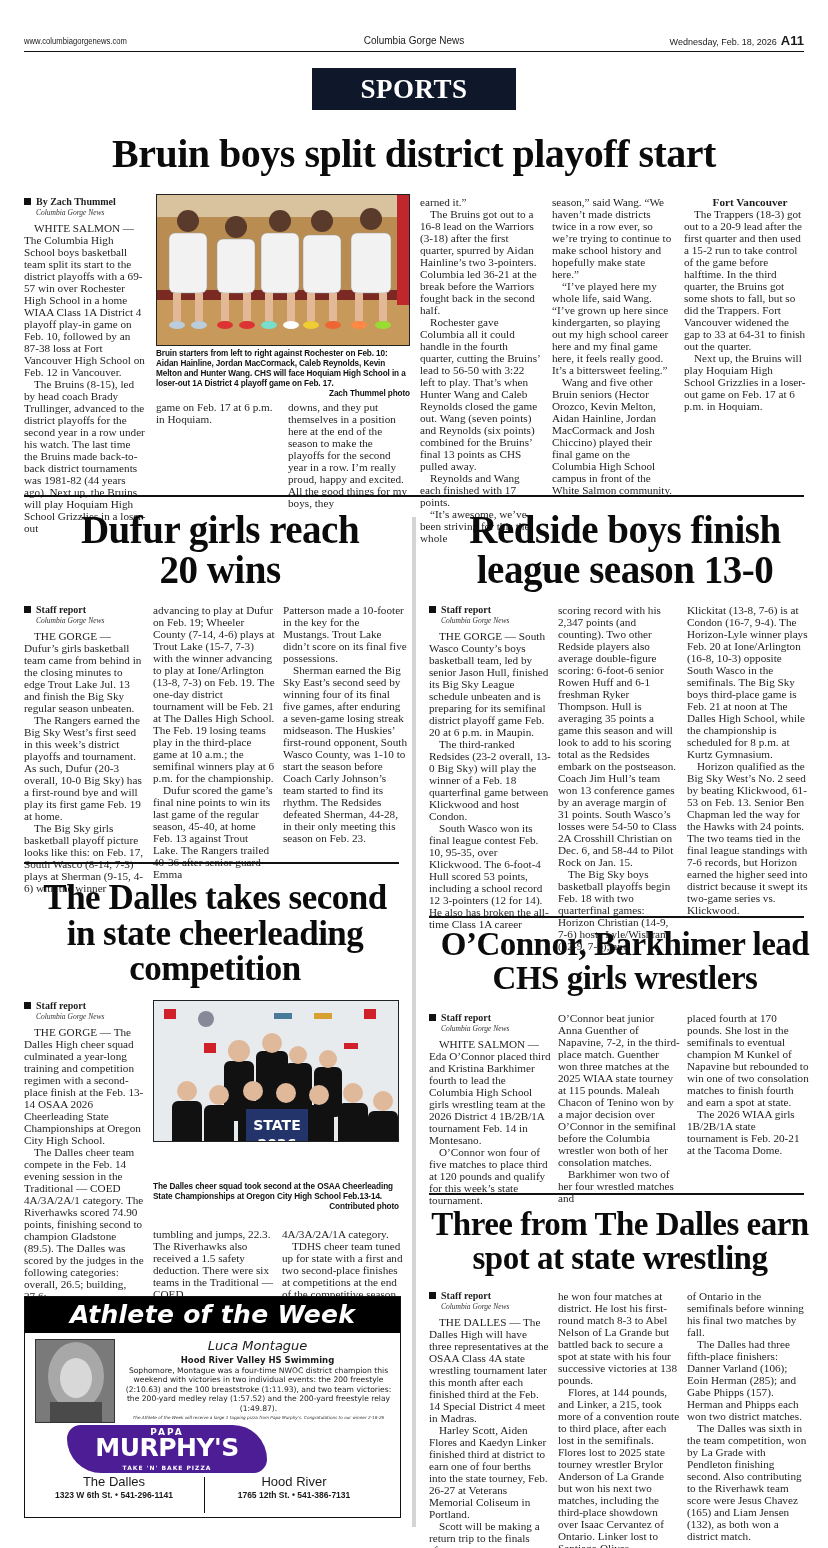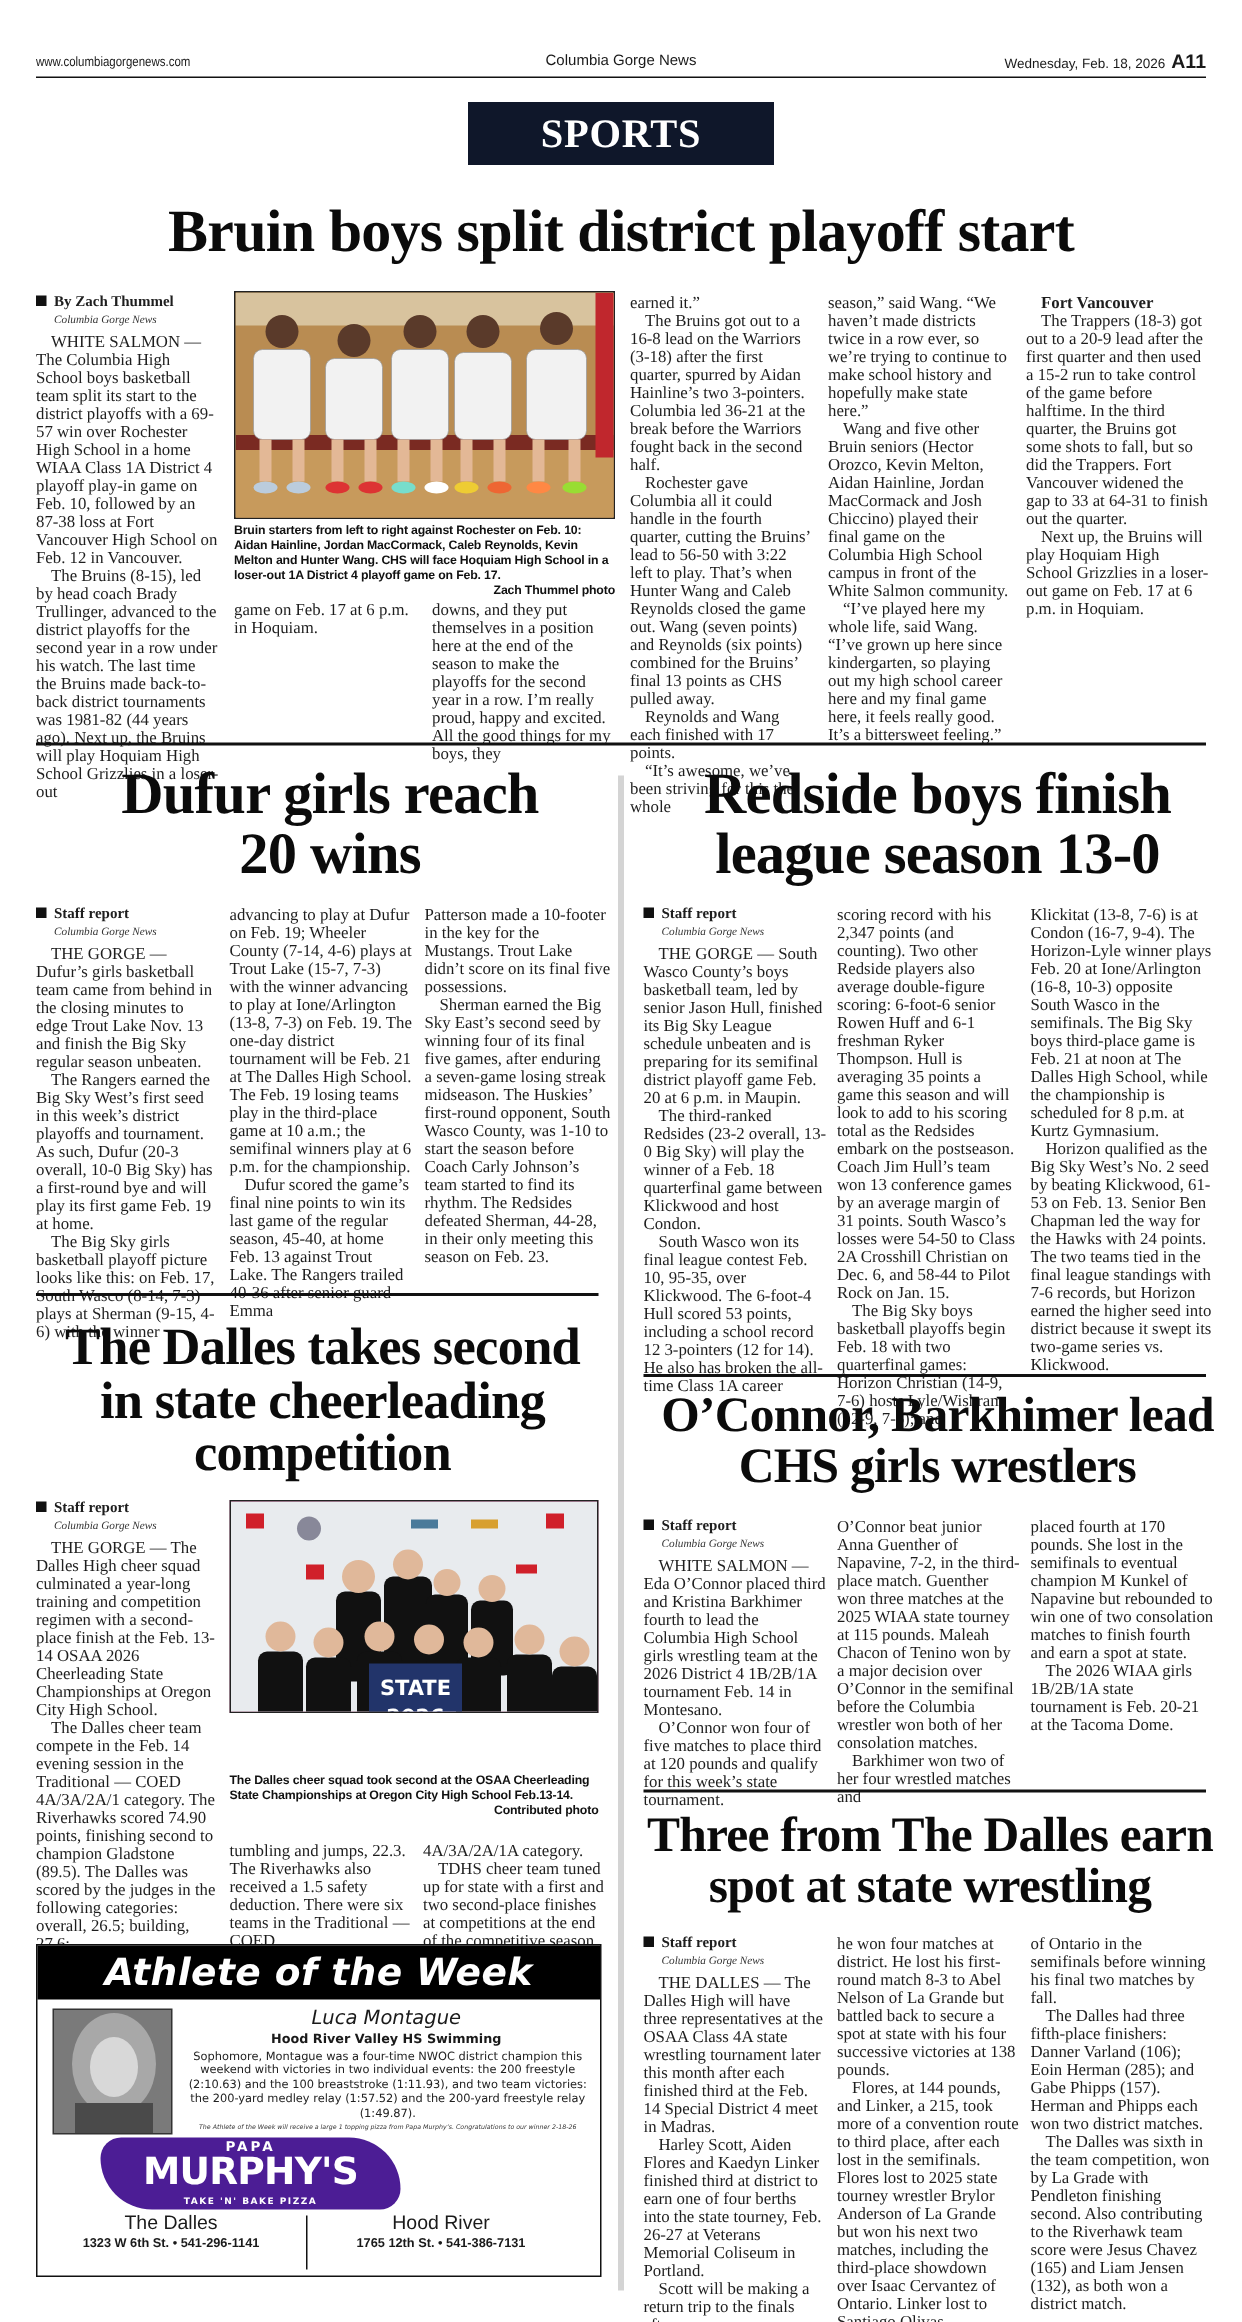--- a/index.html
+++ b/index.html
@@ -13,21 +13,21 @@
   .folio .r { position: absolute; right: 0; top: 33px; font-size: 9px; }
   .folio .r b { font-size: 13px; font-weight: bold; margin-left: 4px; }
 
   .section-flag { position: absolute; left: 312px; top: 68px; width: 204px; height: 42px; background: #0f172a; color: #fff; text-align: center; font-family: "Liberation Serif", serif; font-weight: bold; font-size: 27px; line-height: 42px; letter-spacing: 0.5px; }
 
   .headline { position: absolute; font-family: "Liberation Serif", serif; font-weight: bold; text-align: center; color: #0b0b0b; line-height: 1.02; letter-spacing: -0.5px; }
 
   .col { position: absolute; font-family: "Liberation Serif", serif; font-size: 11.2px; line-height: 12px; color: #1e1e1e; }
   .col p { text-indent: 10px; }
   .col p.noind { text-indent: 0; }
-  .col .subhead { font-weight: bold; text-indent: 0; padding-left: 10px; }
+  .col .subhead { font-weight: bold; text-indent: 0; padding-left: 10px; text-align: center; }
 
   .byline { font-family: "Liberation Serif", serif; font-size: 10px; line-height: 11px; margin-bottom: 4px; }
   .byline .sq { display: inline-block; width: 7px; height: 7px; background: #111; margin-right: 5px; vertical-align: 0; }
   .byline .name { font-weight: bold; }
   .byline .org { display: block; font-style: italic; font-size: 7.5px; padding-left: 12px; color: #333; }
 
   .photo { position: absolute; border: 1px solid #222; overflow: hidden; }
   .caption { position: absolute; font-family: "Liberation Sans", sans-serif; font-weight: bold; font-size: 8.2px; line-height: 10px; color: #111; letter-spacing: -0.1px; }
   .caption .credit { display: block; text-align: right; }
 
@@ -130,36 +130,36 @@
 </div>
 <div class="col" style="left:420px;top:196px;width:122px;">
   <p class="noind">earned it.”</p>
   <p>The Bruins got out to a 16-8 lead on the Warriors (3-18) after the first quarter, spurred by Aidan Hainline’s two 3-pointers. Columbia led 36-21 at the break before the Warriors fought back in the second half.</p>
   <p>Rochester gave Columbia all it could handle in the fourth quarter, cutting the Bruins’ lead to 56-50 with 3:22 left to play. That’s when Hunter Wang and Caleb Reynolds closed the game out. Wang (seven points) and Reynolds (six points) combined for the Bruins’ final 13 points as CHS pulled away.</p>
   <p>Reynolds and Wang each finished with 17 points.</p>
   <p>“It’s awesome, we’ve been striving for this the whole</p>
 </div>
 <div class="col" style="left:552px;top:196px;width:122px;">
   <p class="noind">season,” said Wang. “We haven’t made districts twice in a row ever, so we’re trying to continue to make school history and hopefully make state here.”</p>
+  <p>“I’ve played here my whole life, said Wang. “I’ve grown up here since kindergarten, so playing out my high school career here and my final game here, it feels really good. It’s a bittersweet feeling.”</p>
   <p>Wang and five other Bruin seniors (Hector Orozco, Kevin Melton, Aidan Hainline, Jordan MacCormack and Josh Chiccino) played their final game on the Columbia High School campus in front of the White Salmon community.</p>
-  <p>“I’ve played here my whole life, said Wang. “I’ve grown up here since kindergarten, so playing out my high school career here and my final game here, it feels really good. It’s a bittersweet feeling.”</p>
 </div>
 <div class="col" style="left:684px;top:196px;width:122px;">
   <p class="subhead">Fort Vancouver</p>
   <p>The Trappers (18-3) got out to a 20-9 lead after the first quarter and then used a 15-2 run to take control of the game before halftime. In the third quarter, the Bruins got some shots to fall, but so did the Trappers. Fort Vancouver widened the gap to 33 at 64-31 to finish out the quarter.</p>
   <p>Next up, the Bruins will play Hoquiam High School Grizzlies in a loser-out game on Feb. 17 at 6 p.m. in Hoquiam.</p>
 </div>
 
 <div class="rule" style="left:24px;top:495px;width:780px;"></div>
 <div class="vrule" style="left:412px;top:517px;height:1010px;"></div>
 
 <h2 class="headline" style="left:60px;width:320px;top:510px;font-size:39px;">Dufur girls reach 20 wins</h2>
 <div class="col" style="left:24px;top:604px;width:120px;">
   <div class="byline"><span class="sq"></span><span class="name">Staff report</span><span class="org">Columbia Gorge News</span></div>
-  <p>THE GORGE — Dufur’s girls basketball team came from behind in the closing minutes to edge Trout Lake Nov. 13 and finish the Big Sky regular season unbeaten.</p>
+  <p>THE GORGE — Dufur’s girls basketball team came from behind in the closing minutes to edge Trout Lake Jul. 13 and finish the Big Sky regular season unbeaten.</p>
   <p>The Rangers earned the Big Sky West’s first seed in this week’s district playoffs and tournament. As such, Dufur (20-3 overall, 10-0 Big Sky) has a first-round bye and will play its first game Feb. 19 at home.</p>
   <p>The Big Sky girls basketball playoff picture looks like this: on Feb. 17, South Wasco (8-14, 7-3) plays at Sherman (9-15, 4-6) with the winner</p>
 </div>
 <div class="col" style="left:153px;top:604px;width:122px;">
   <p class="noind">advancing to play at Dufur on Feb. 19; Wheeler County (7-14, 4-6) plays at Trout Lake (15-7, 7-3) with the winner advancing to play at Ione/Arlington (13-8, 7-3) on Feb. 19. The one-day district tournament will be Feb. 21 at The Dalles High School. The Feb. 19 losing teams play in the third-place game at 10 a.m.; the semifinal winners play at 6 p.m. for the championship.</p>
   <p>Dufur scored the game’s final nine points to win its last game of the regular season, 45-40, at home Feb. 13 against Trout Lake. The Rangers trailed 40-36 after senior guard Emma</p>
 </div>
 <div class="col" style="left:283px;top:604px;width:124px;">
   <p class="noind">Patterson made a 10-footer in the key for the Mustangs. Trout Lake didn’t score on its final five possessions.</p>
   <p>Sherman earned the Big Sky East’s second seed by winning four of its final five games, after enduring a seven-game losing streak midseason. The Huskies’ first-round opponent, South Wasco County, was 1-10 to start the season before Coach Carly Johnson’s team started to find its rhythm. The Redsides defeated Sherman, 44-28, in their only meeting this season on Feb. 23.</p>

